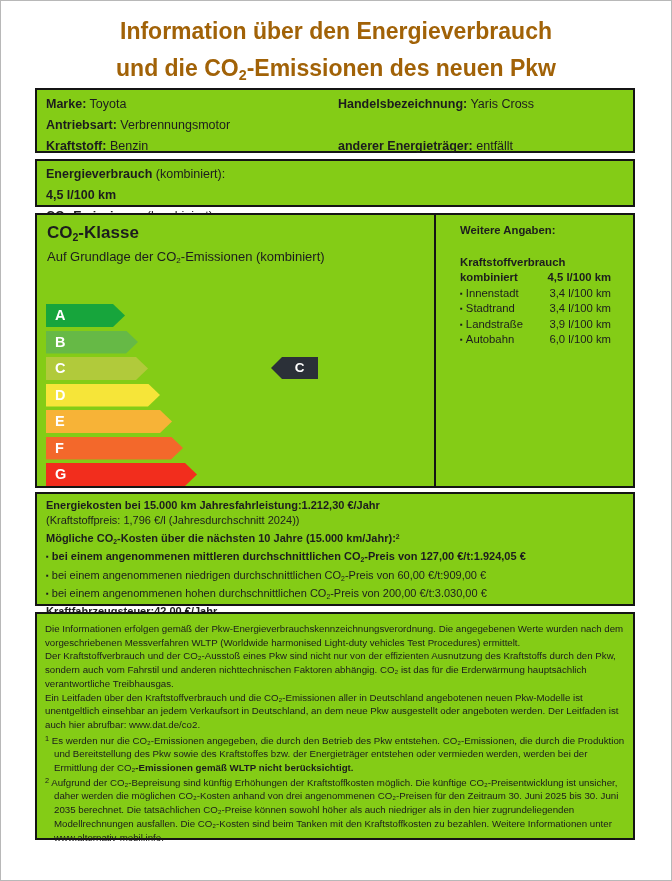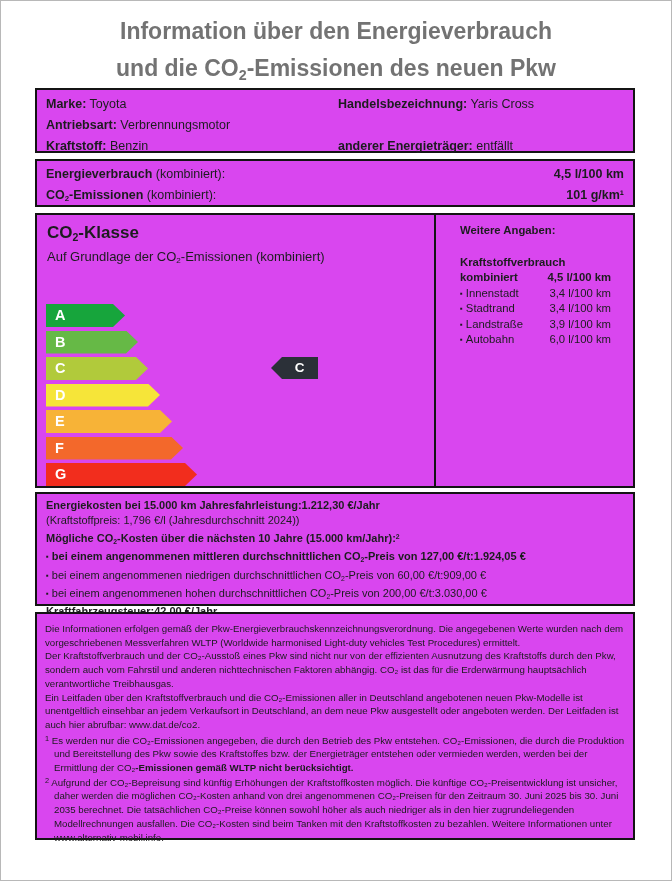--- a/index.html
+++ b/index.html
@@ -3,35 +3,35 @@
 <meta charset="utf-8">
 <style>
   * { margin:0; padding:0; box-sizing:border-box; }
   body { background:#e9e9e9; font-family:"Liberation Sans","DejaVu Sans",sans-serif; }
   .page {
     position:relative; width:672px; height:881px; margin:0 auto;
     background:#ffffff; border:1px solid #b8b8b8; color:#1c1c1e;
     overflow:hidden;
   }
   .title { position:absolute; top:12px; left:0; width:100%; text-align:center;
-    font-weight:bold; font-size:23px; line-height:37px; color:#737373; }
+    font-weight:bold; font-size:23px; line-height:37px; color:#a16207; }
   .sub  { font-size:0.62em; vertical-align:-0.28em; }
   .sup  { font-size:0.62em; vertical-align:0.45em; }
   .b { font-weight:bold; }
 
-  .box { position:absolute; left:34px; width:600px; border:2px solid #141414; background:#d946ef; }
+  .box { position:absolute; left:34px; width:600px; border:2px solid #141414; background:#84cc16; }
 
   
   #box1 { top:87px; height:65px; padding:4px 9px; font-size:12.5px; }
   #box1 .row { position:relative; line-height:21px; white-space:nowrap; }
   #box1 .col2 { position:absolute; left:292px; top:0; }
 
   
   #box2 { top:158px; height:48px; padding:3px 9px; font-size:12.5px; }
-  #box2 .row { display:flex; justify-content:space-between; line-height:21px; }
+  #box2 .row { display:flex; justify-content:space-between; line-height:21px;flex-direction:column; }
 
   
   #box3 { top:212px; height:275px; }
   .co2-left { position:absolute; left:0; top:0; width:397px; height:100%; padding:8px 10px; }
   .co2-heading { font-size:17px; font-weight:bold; line-height:19px; }
   .co2-subheading { font-size:13px; line-height:19px; }
   .arrows { position:absolute; left:9px; top:89px; }
   .class-row { height:23px; margin-bottom:3.5px; }
   .class-arrow { height:23px; line-height:23px; padding-left:9px;
     color:#fff; font-weight:bold; font-size:14.5px;

